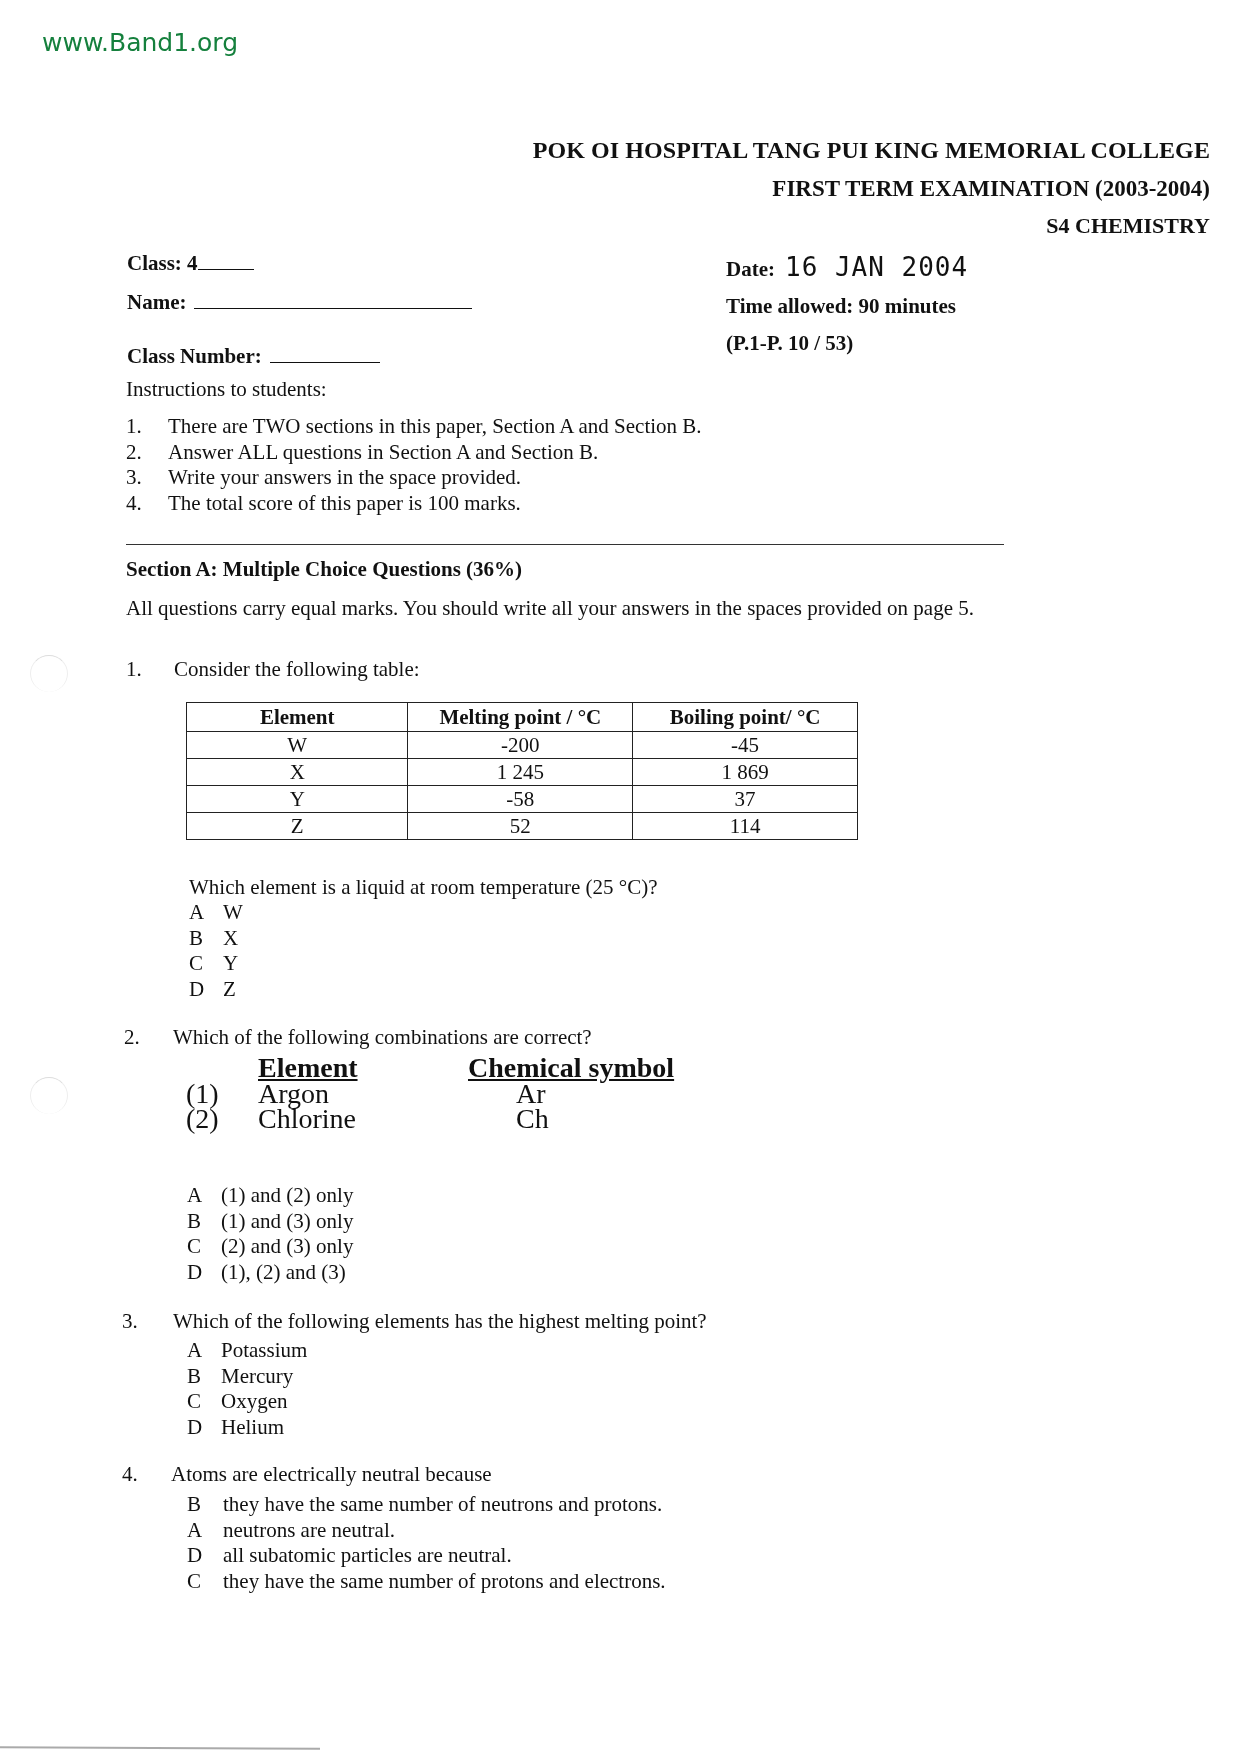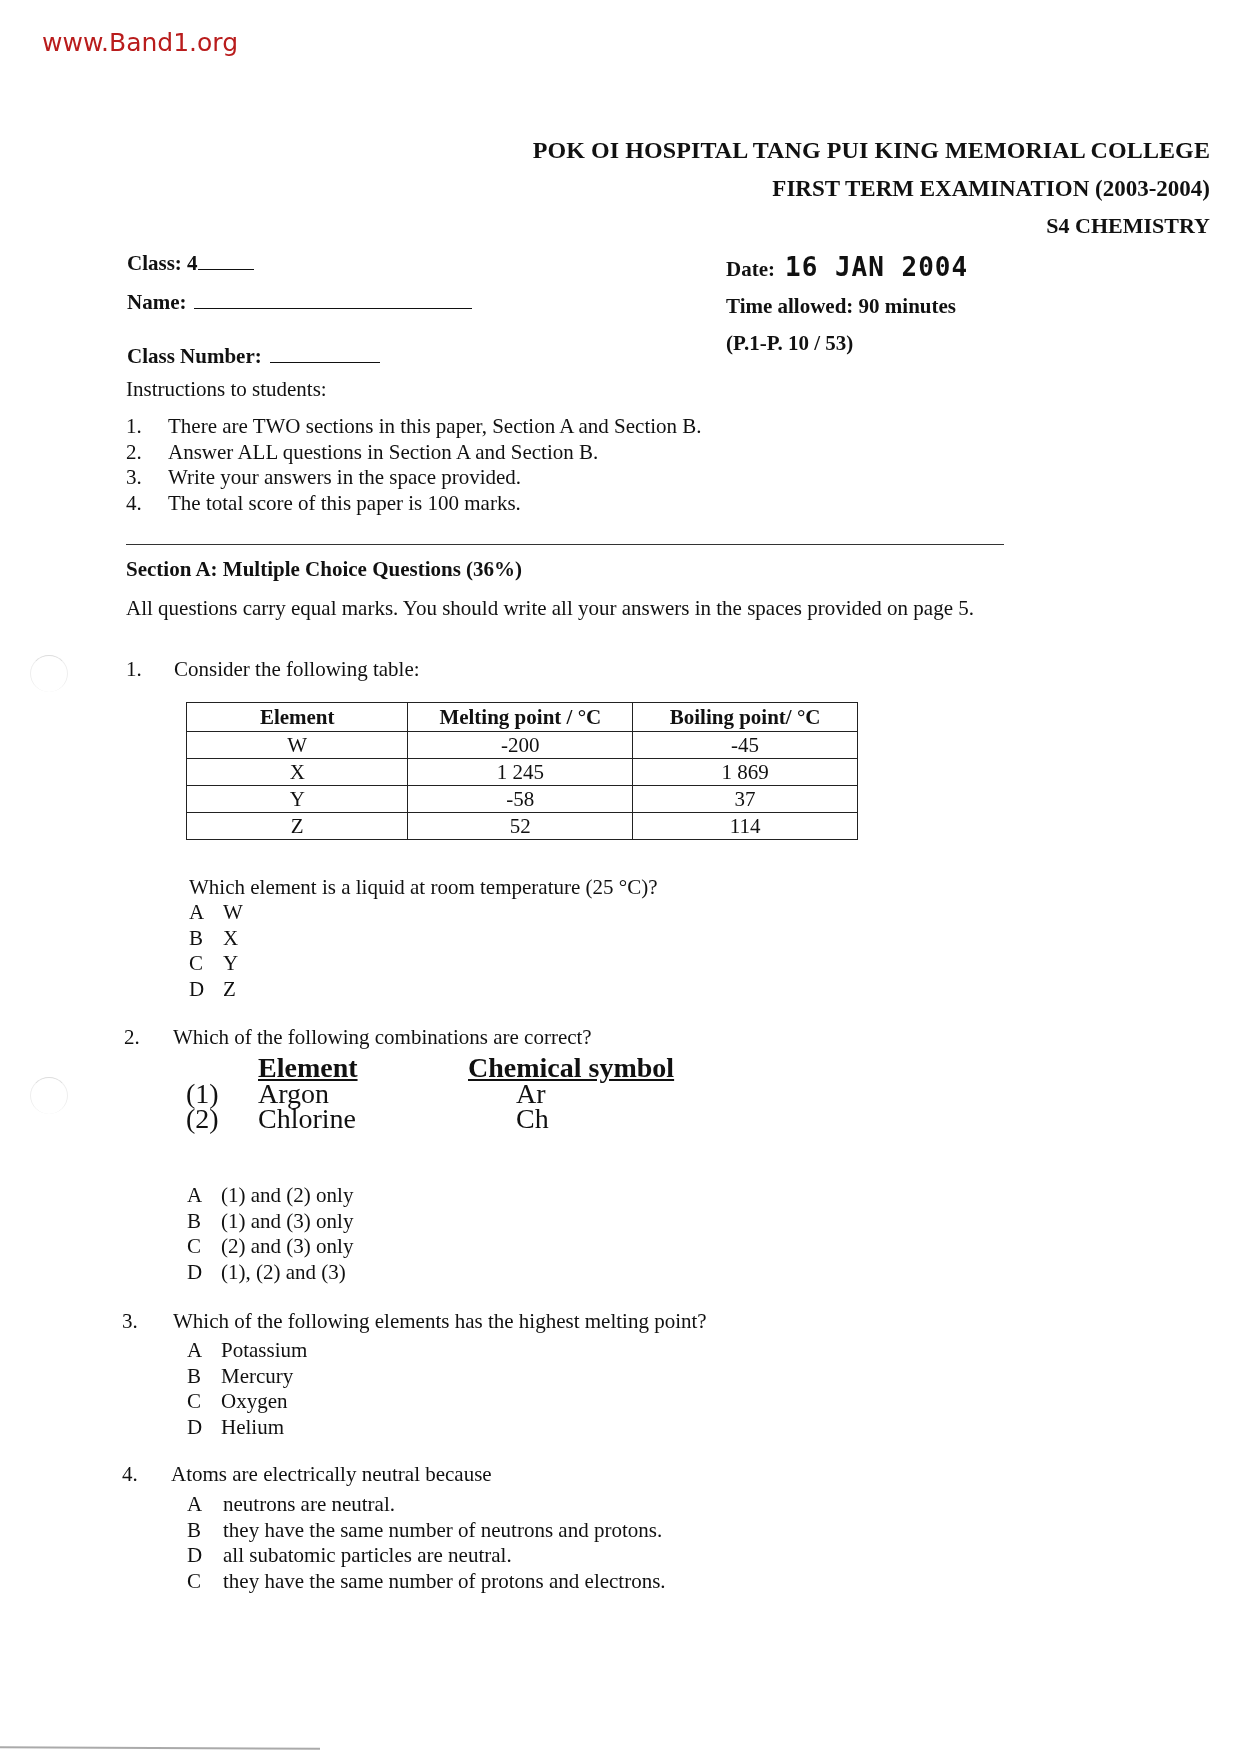--- a/index.html
+++ b/index.html
@@ -4,29 +4,29 @@
 <style>
   html, body { margin: 0; padding: 0; }
   body {
     width: 1240px; height: 1754px; position: relative; overflow: hidden;
     background: #ffffff; color: #111;
     font-family: "Liberation Serif", "DejaVu Serif", serif;
   }
   .abs { position: absolute; }
   .watermark {
     left: 42px; top: 28px; font-family: "DejaVu Sans", "Liberation Sans", sans-serif;
-    font-size: 25px; color: #b91c1c;
+    font-size: 25px; color: #15803d;
   }
   .hdr { left: 0; width: 1210px; text-align: right; font-weight: bold; }
   .hdr1 { top: 137px; font-size: 24px; letter-spacing: 0.1px; }
   .hdr2 { top: 176px; font-size: 23px; }
   .hdr3 { top: 213px; font-size: 22px; }
   .meta { font-weight: bold; font-size: 21px; }
   .blank { display: inline-block; border-bottom: 1.5px solid #111; height: 20px; vertical-align: baseline; margin-left: 6px; }
-  .stamp { font-family: "DejaVu Sans Mono", "Liberation Mono", monospace; font-weight: bold; font-size: 26px; letter-spacing: 1px; margin-left: 10px; margin-top: 44px; }
+  .stamp { font-family: "DejaVu Sans Mono", "Liberation Mono", monospace; font-weight: normal; font-size: 26px; letter-spacing: 1px; margin-left: 10px; margin-top: 44px; }
   .body-text { font-size: 21px; }
   .instr-list { left: 126px; top: 414px; font-size: 21px; line-height: 25.5px; }
   .instr-list .num { display: inline-block; width: 42px; }
   .rule { left: 126px; top: 544px; width: 878px; height: 0; border-top: 1.6px solid #333; }
   .section-title { left: 126px; top: 557px; font-weight: bold; font-size: 21px; }
   .para { left: 126px; top: 596px; width: 920px; font-size: 21px; line-height: 24px; }
   .qnum { font-size: 21px; }
   .qtext { font-size: 21px; }
   table.data {
     position: absolute; left: 186px; top: 702px; width: 672px; border-collapse: collapse;
@@ -152,19 +152,19 @@
 <div class="abs opts" style="left:187px; top:1338px;">
   <div><span class="lt">A</span><span>Potassium</span></div>
   <div><span class="lt">B</span><span>Mercury</span></div>
   <div><span class="lt">C</span><span>Oxygen</span></div>
   <div><span class="lt">D</span><span>Helium</span></div>
 </div>
 
 <div class="abs qnum" style="left:122px; top:1462px;">4.</div>
 <div class="abs qtext" style="left:171px; top:1462px;">Atoms are electrically neutral because</div>
 <div class="abs opts" style="left:187px; top:1492px;">
+  <div><span class="lt" style="width:36px;">B</span><span>they have the same number of neutrons and protons.</span></div>
   <div><span class="lt" style="width:36px;">A</span><span>neutrons are neutral.</span></div>
-  <div><span class="lt" style="width:36px;">B</span><span>they have the same number of neutrons and protons.</span></div>
   <div><span class="lt" style="width:36px;">D</span><span>all subatomic particles are neutral.</span></div>
   <div><span class="lt" style="width:36px;">C</span><span>they have the same number of protons and electrons.</span></div>
 </div>
 
 <div class="abs bottom-edge"></div>
 
 </body></html>

